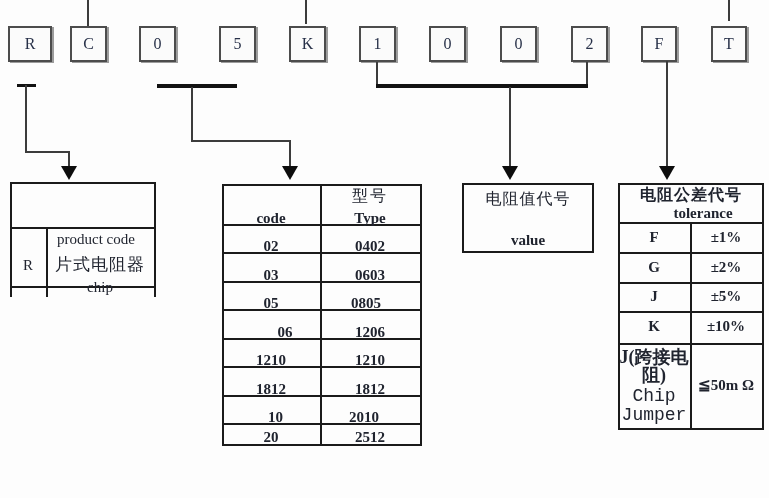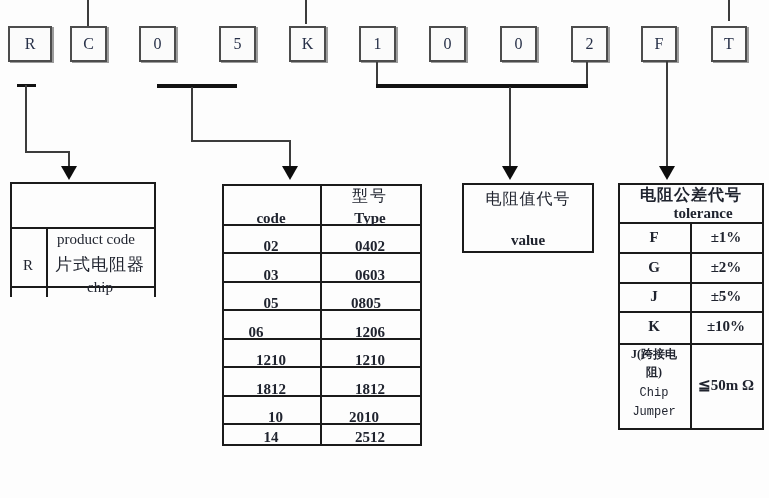--- a/index.html
+++ b/index.html
@@ -20,21 +20,21 @@
   .tline{background:#1b1b1b;}
   .arrow{
     position:absolute;width:0;height:0;
     border-left:8px solid transparent;border-right:8px solid transparent;
     border-top:14px solid #0d0d0d;
   }
   .t{position:absolute;text-align:center;line-height:1;white-space:nowrap;color:#20242f;}
   .cn{letter-spacing:2px;font-size:17px;}
   .b{font-weight:bold;}
   .s15{font-size:15px;}
-  .s14{font-size:12px;}
+  .s14{font-size:18px;}
   .mono{font-family:"Liberation Mono","DejaVu Sans Mono",monospace;}
 </style>
 </head>
 <body>
 
 <div class="canvas">
 
   <div class="vline" style="left:87px;top:0;height:26px"></div>
   <div class="vline" style="left:305px;top:0;height:24px"></div>
   <div class="vline" style="left:728px;top:0;height:21px"></div>
@@ -101,29 +101,29 @@
   <div class="t s15 b" style="left:222px;top:211px;width:98px">code</div>
   <div class="t cn" style="left:320px;top:188px;width:100px;font-size:16px">型号</div>
   <div class="t s15 b" style="left:320px;top:211px;width:100px">Type</div>
 
   <div class="t s15 b" style="left:222px;top:239px;width:98px">02</div>
   <div class="t s15 b" style="left:320px;top:239px;width:100px">0402</div>
   <div class="t s15 b" style="left:222px;top:268px;width:98px">03</div>
   <div class="t s15 b" style="left:320px;top:268px;width:100px">0603</div>
   <div class="t s15 b" style="left:222px;top:296px;width:98px">05</div>
   <div class="t s15 b" style="left:320px;top:296px;width:92px">0805</div>
-  <div class="t s15 b" style="left:207px;top:325px;width:98px">06</div>
+  <div class="t s15 b" style="left:236px;top:325px;width:98px">06</div>
   <div class="t s15 b" style="left:320px;top:325px;width:100px">1206</div>
   <div class="t s15 b" style="left:222px;top:353px;width:98px">1210</div>
   <div class="t s15 b" style="left:320px;top:353px;width:100px">1210</div>
   <div class="t s15 b" style="left:222px;top:382px;width:98px">1812</div>
   <div class="t s15 b" style="left:320px;top:382px;width:100px">1812</div>
   <div class="t s15 b" style="left:222px;top:410px;width:107px">10</div>
   <div class="t s15 b" style="left:320px;top:410px;width:88px">2010</div>
-  <div class="t s15 b" style="left:222px;top:430px;width:98px">14</div>
+  <div class="t s15 b" style="left:222px;top:430px;width:98px">20</div>
   <div class="t s15 b" style="left:320px;top:430px;width:100px">2512</div>
 
   <div style="position:absolute;left:462px;top:183px;width:132px;height:70px;box-sizing:border-box;border:2px solid #1b1b1b"></div>
   <div class="t" style="left:464px;top:191px;width:128px;font-size:16px;letter-spacing:1px">电阻值代号</div>
   <div class="t s15 b" style="left:464px;top:233px;width:128px">value</div>
 
   <div class="hline tline" style="left:618px;top:183px;width:146px"></div>
   <div class="hline tline" style="left:618px;top:428px;width:146px"></div>
   <div class="vline tline" style="left:618px;top:183px;height:247px"></div>
   <div class="vline tline" style="left:762px;top:183px;height:247px"></div>

